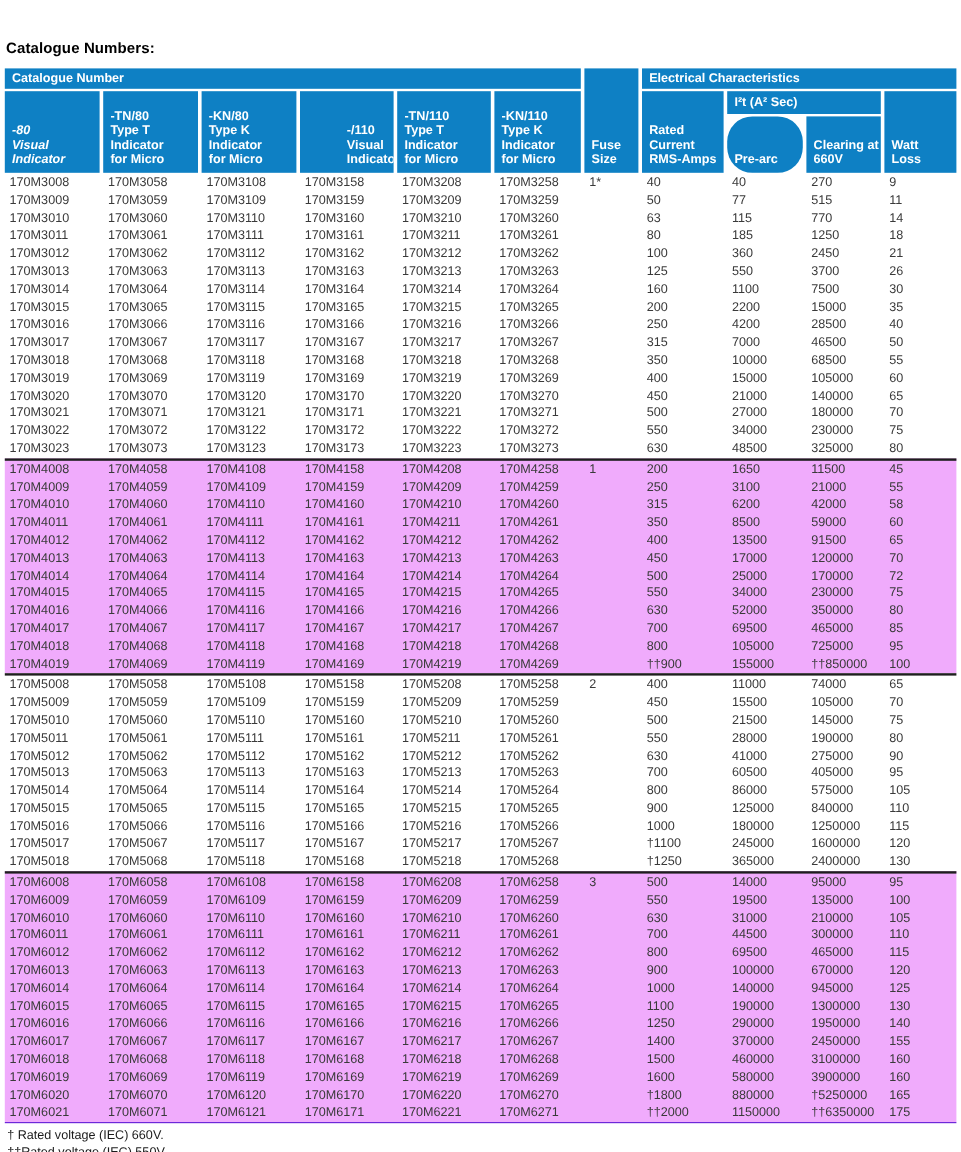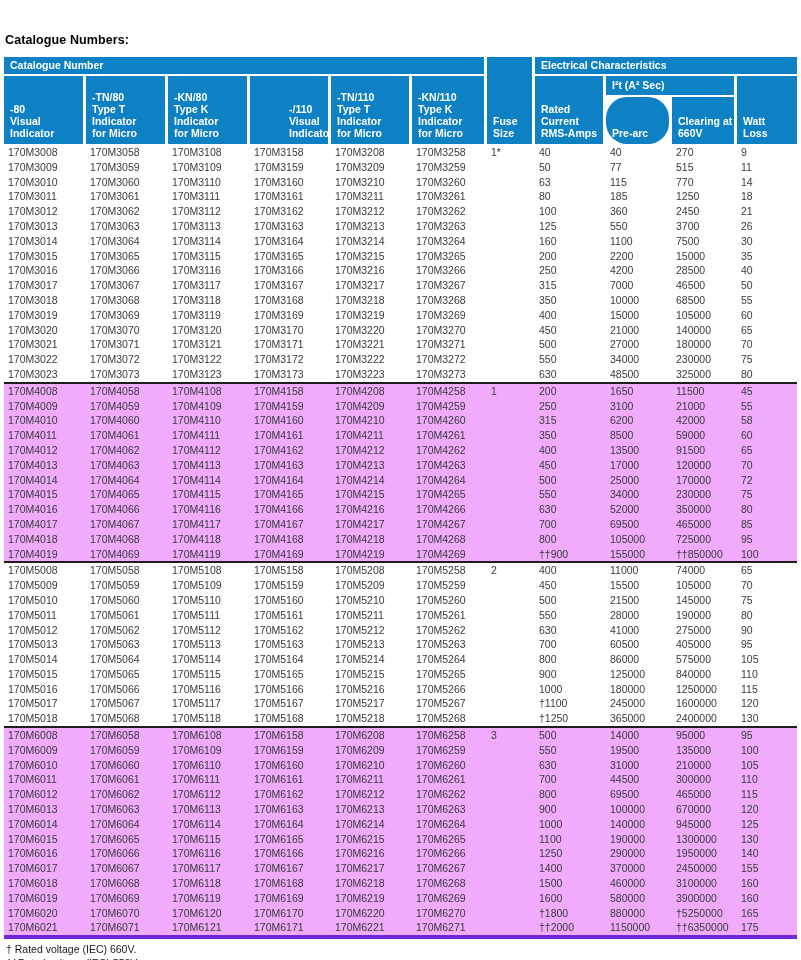--- a/index.html
+++ b/index.html
@@ -32,34 +32,34 @@
     display: flex;
     flex-direction: column;
     justify-content: center;
     white-space: pre-line;
     overflow: hidden;
   }
   .h-bottom { justify-content: flex-end; padding-bottom: 4px; }
   .h-catnum   { grid-area: 1 / 1 / 2 / 7; }
   .h-fuse     { grid-area: 1 / 7 / 4 / 8; }
   .h-elec     { grid-area: 1 / 8 / 2 / 12; }
-  .h-c1 { grid-area: 2 / 1 / 4 / 2; }
+  .h-c1 { grid-area: 2 / 1 / 4 / 2; font-style: italic; }
   .h-c2 { grid-area: 2 / 2 / 4 / 3; }
   .h-c3 { grid-area: 2 / 3 / 4 / 4; }
   .h-c4 { grid-area: 2 / 4 / 4 / 5; padding-left: 39px; }
   .h-c5 { grid-area: 2 / 5 / 4 / 6; }
   .h-c6 { grid-area: 2 / 6 / 4 / 7; }
   .h-rated    { grid-area: 2 / 8 / 4 / 9; }
   .h-i2t      { grid-area: 2 / 9 / 3 / 11; }
   .h-watt     { grid-area: 2 / 11 / 4 / 12; }
   .h-prearc   { grid-area: 3 / 9 / 4 / 10; border-radius: 21px; }
   .h-clearing { grid-area: 3 / 10 / 4 / 11; }
 
   
-  .tbody { margin-top: 1px; border-bottom: 4px solid #6d28d9; }
+  .tbody { margin-top: 1px; border-bottom: 1px solid #6d28d9; }
   .block.shaded { background: #f0abfc; }
   .block + .block { border-top: 2px solid #1e1e1e; }
   .row { height: 14.8px; }
   .cell {
     font-size: 10.5px;
     line-height: 14.8px;
     color: #3a3a3a;
     padding-left: 4px;
     white-space: nowrap;
     overflow: hidden;

